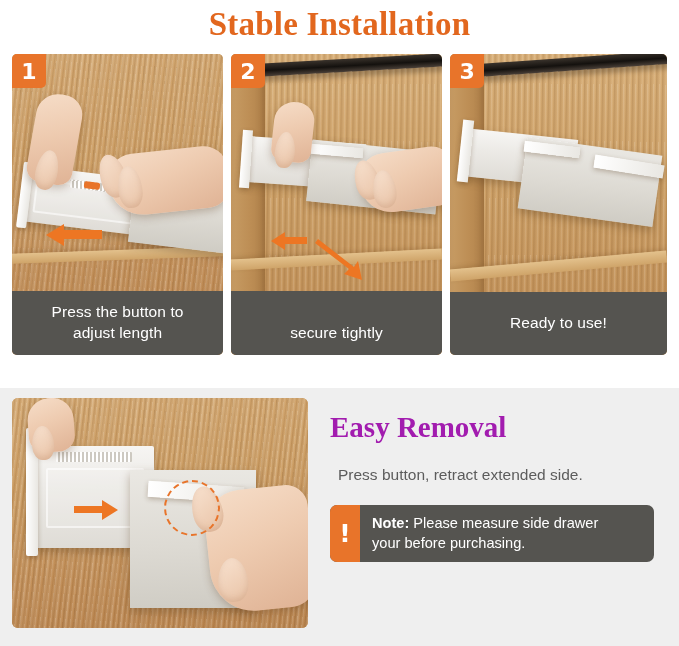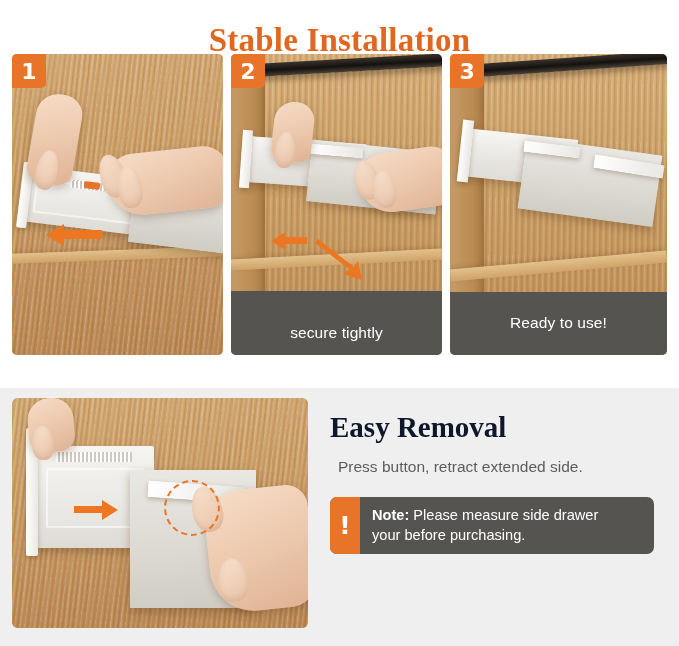--- a/index.html
+++ b/index.html
@@ -16,21 +16,21 @@
     width:100%;
     text-align:center;
     font-family:"Liberation Serif",serif;
     font-weight:bold;
     font-size:33px;
     color:#E2671E;
     letter-spacing:.2px;
     line-height:44px;
     height:46px;
     margin:0;
-    padding-top:18px;
+    padding-top:2px;
     box-sizing:border-box;
   }
 
   
   .panels{
     position:absolute;
     left:12px;top:54px;
     width:655px;height:301px;
     display:flex;
     gap:8px;
@@ -171,22 +171,22 @@
     background:#cfa469;
   }
   .bottom-text{
     position:absolute;left:330px;top:22px;
     width:336px;
   }
   .easy-removal{
     font-family:"Liberation Serif",serif;
     font-weight:bold;
     font-size:29px;
-    color:#0f172a;
-    margin:0 0 12px 0;
+    color:#a21caf;
+    margin:0 0 20px 0;
     line-height:34px;
   }
   .when-not{
     font-size:21px;
     font-weight:bold;
     color:#3b3b3b;
     margin:0 0 8px 0;
     line-height:26px;
     letter-spacing:.2px;
   }
@@ -258,20 +258,24 @@
     <div class="finger" style="left:106px;top:112px;width:24px;height:42px;transform:rotate(-8deg);"></div>
 
     <div style="position:absolute;left:72px;top:128px;width:16px;height:7px;background:#E8742A;border-radius:2px;transform:rotate(7deg);z-index:3;"></div>
 
     <div class="arrow" style="left:32px;top:168px;">
       <svg width="60" height="26" viewBox="0 0 60 26">
         <path d="M58 8 L20 8 L20 2 L2 13 L20 24 L20 17 L58 17 Z" fill="#ED7623"></path>
       </svg>
     </div>
     <div class="badge">1</div>
+    <div class="caption">
+      <span>Press the button to</span><br>
+      <span>adjust length</span>
+    </div>
   </div>
 
   <div class="panel">
     <div class="wood deep"></div>
     <div class="edge-dark"></div>
     <div class="front-wall"></div>
     <div class="drawer-lip" style="left:0;top:200px;width:100%;height:11px;transform:rotate(-3deg);"></div>
 
     <div class="divider-board" style="left:14px;top:86px;width:120px;height:46px;transform:rotate(4deg);"></div>
     <div class="divider-board shade" style="left:78px;top:92px;width:130px;height:62px;transform:rotate(6deg);"></div>

